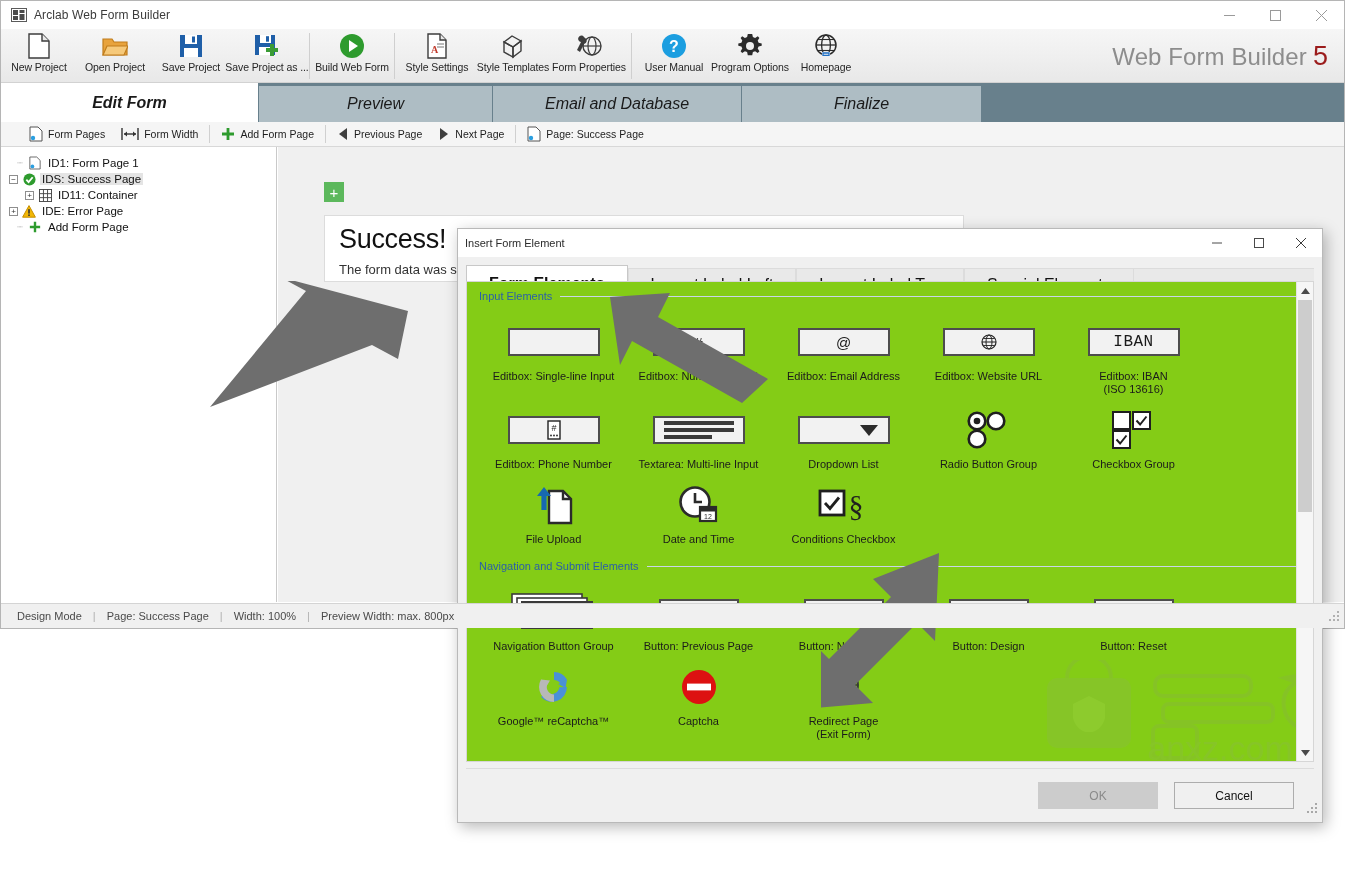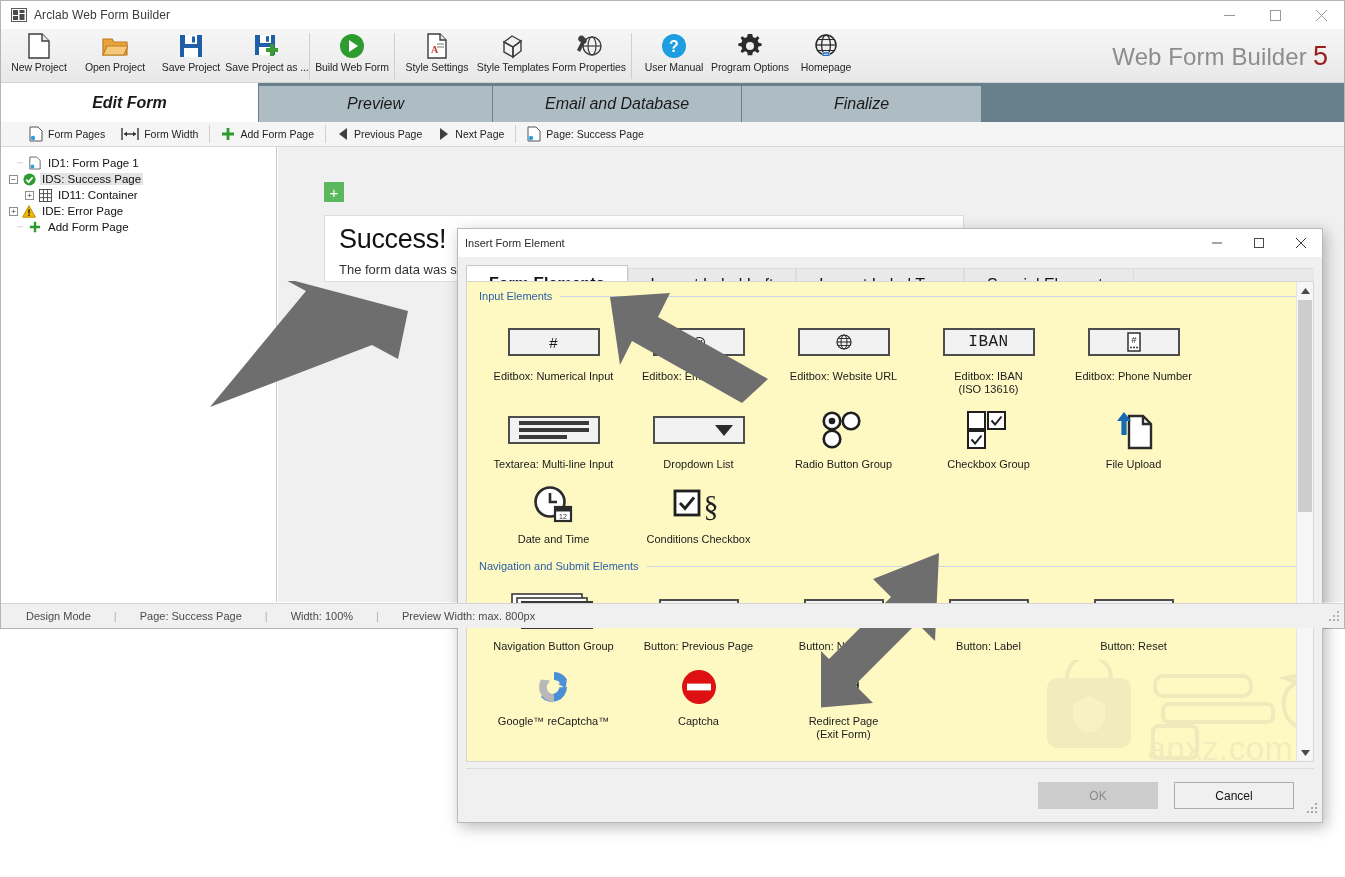--- a/index.html
+++ b/index.html
@@ -131,22 +131,22 @@
     background: #fff; border: 1px solid #dcdcdc;
     padding: 8px 14px;
   }
   .formcard h1 { font-size: 27px; font-weight: 400; color: #111; letter-spacing: -.3px; }
   .formcard p  { font-size: 13px; color: #333; margin-top: 7px; }
 
   
   .statusbar {
     position: absolute; left: 0; right: 0; bottom: 0; height: 25px;
     background: #f0f0f0; border-top: 1px solid #d4d4d4;
-    display: flex; align-items: center; padding-left: 25px;
-    font-size: 11px; color: #4a4a4a; gap: 12px;
+    display: flex; align-items: center; padding-left: 16px;
+    font-size: 11px; color: #4a4a4a;
   }
   .statusbar .sp { margin: 0 11px; color: #b0b0b0; }
   .grip { position: absolute; right: 4px; bottom: 4px; }
 
   
   .dlg {
     position: absolute; left: 456px; top: 227px; width: 866px; height: 595px;
     background: #f0f0f0; border: 1px solid #b9b9b9;
     box-shadow: 3px 4px 14px rgba(0,0,0,.28);
   }
@@ -161,21 +161,21 @@
   .dtab {
     height: 33px; padding: 0 22px; display: flex; align-items: center; justify-content: center;
     font-size: 16px; color: #111; background: #e9e9e9;
     border: 1px solid #dcdcdc; border-bottom: none; cursor: default;
   }
   .dtab.active { background: #ffffff; height: 36px; font-weight: 600; border-color: #c8c8c8; }
   .dtab-fill { flex: 1; border-bottom: 1px solid #dcdcdc; height: 33px; background: #e9e9e9; border-top:1px solid #dcdcdc;}
 
   .dlg-body {
     position: absolute; left: 8px; right: 8px; top: 52px; bottom: 60px;
-    background: #fef9c3; border: 1px solid #d6d6d6;
+    background: #84cc16; border: 1px solid #d6d6d6;
     overflow: hidden;
   }
   .sect-hdr { display: flex; align-items: center; padding: 8px 12px 0 12px; }
   .sect-hdr .sect-lbl { font-size: 11px; color: #2a5fa8; white-space: nowrap; }
   .sect-hdr .sect-line { flex: 1; height: 1px; background: #c9d6e8; margin-left: 8px; }
 
   .grid { display: flex; flex-wrap: wrap; padding: 6px 0 0 14px; }
   .cell {
     width: 145px; display: flex; flex-direction: column; align-items: center;
     padding-top: 10px; cursor: default;
@@ -590,20 +590,26 @@
 
     <div class="dlg-body">
 
       <div class="sect-hdr">
         <span class="sect-lbl">Input Elements</span>
         <span class="sect-line"></span>
       </div>
 
       <div class="grid">
 
+        <div class="cell">
+          <span class="art">
+              <span class="ebox"></span>
+            </span>
+          <span class="cap">Editbox: Single-line Input</span>
+        </div>
 
         <div class="cell">
           <span class="art">
               <span class="ebox">#</span>
             </span>
           <span class="cap">Editbox: Numerical Input</span>
         </div>
 
         <div class="cell">
           <span class="art">
@@ -775,21 +781,21 @@
         </div>
 
         <div class="cell">
           <span class="art">
             <span class="btnbox">
               <svg width="22" height="18" viewBox="0 0 22 18">
                   <path d="M3 9 l5 6 l11 -13" fill="none" stroke="#2e9b2e" stroke-width="3.2"></path>
                 </svg>
             </span>
           </span>
-          <span class="cap">Button: Label</span>
+          <span class="cap">Button: Design</span>
         </div>
 
         <div class="cell">
           <span class="art">
             <span class="btnbox">
               <svg width="20" height="20" viewBox="0 0 20 20">
                 <path d="M16 8 a6.6 6.6 0 1 0 -1.4 5.6" fill="none" stroke="#1769b0" stroke-width="2.4"></path>
                 <path d="M11.5 2.5 l5 1.6 l-1.6 5 z" fill="#1769b0"></path>
               </svg>
             </span>

